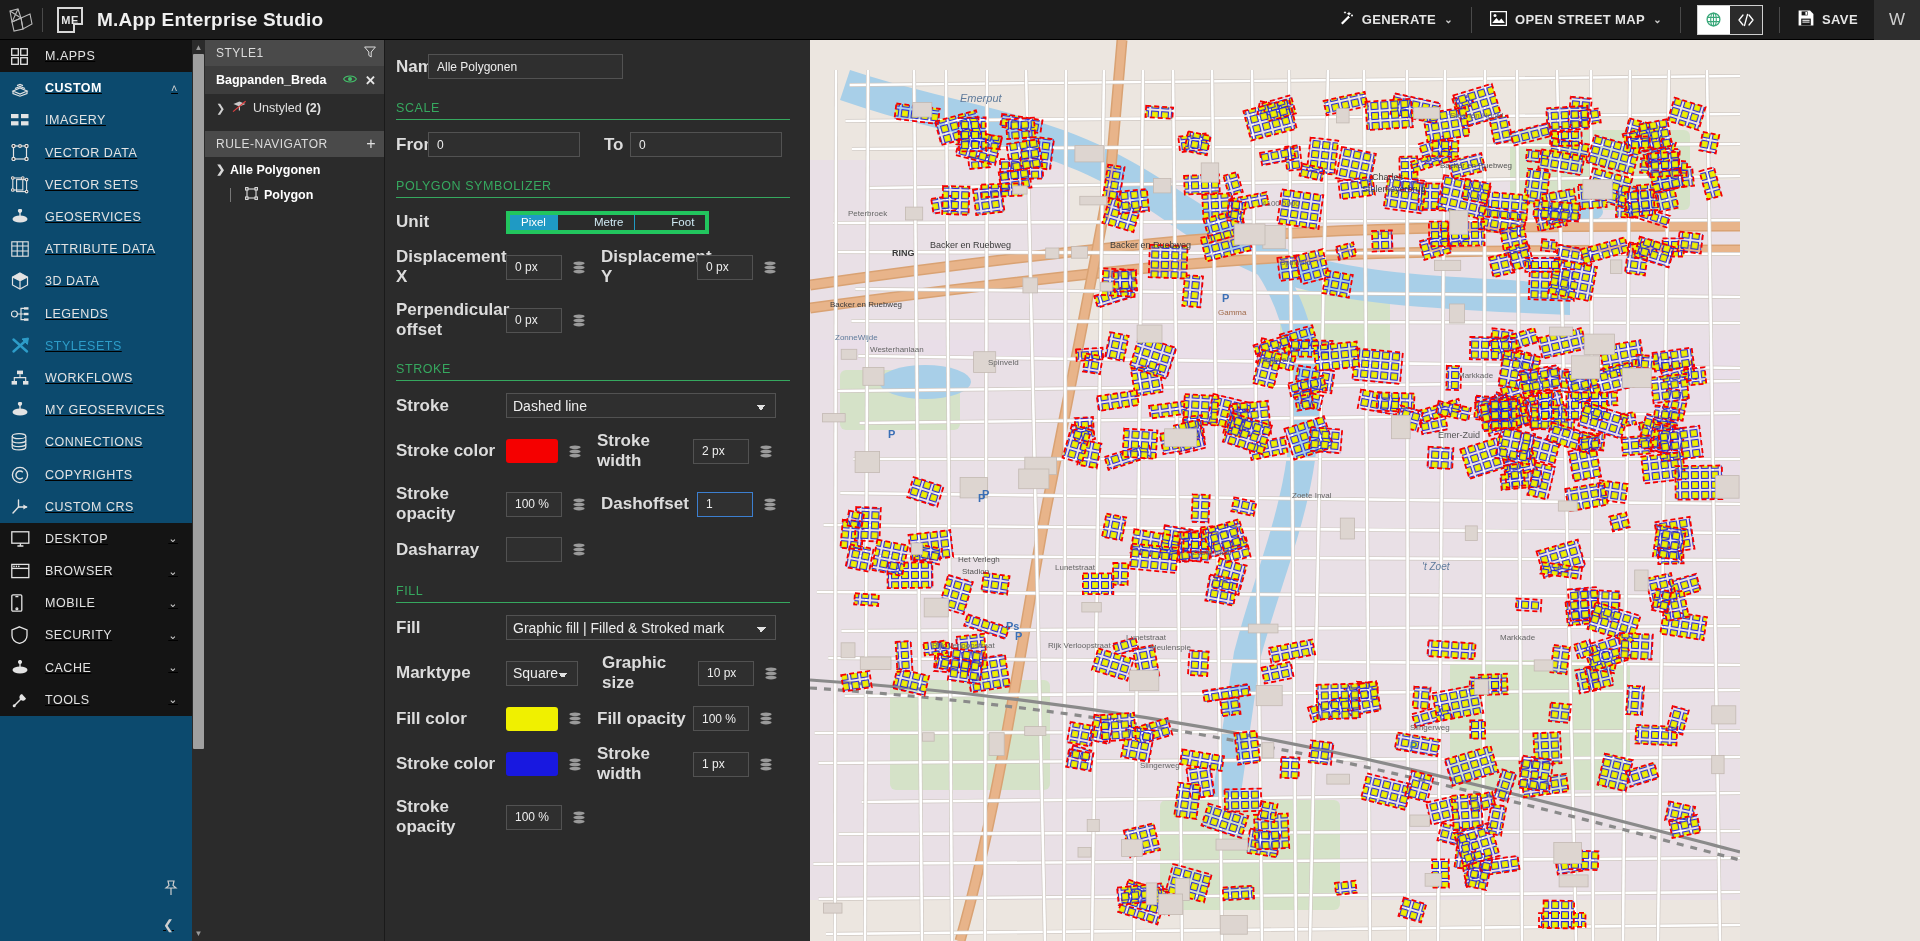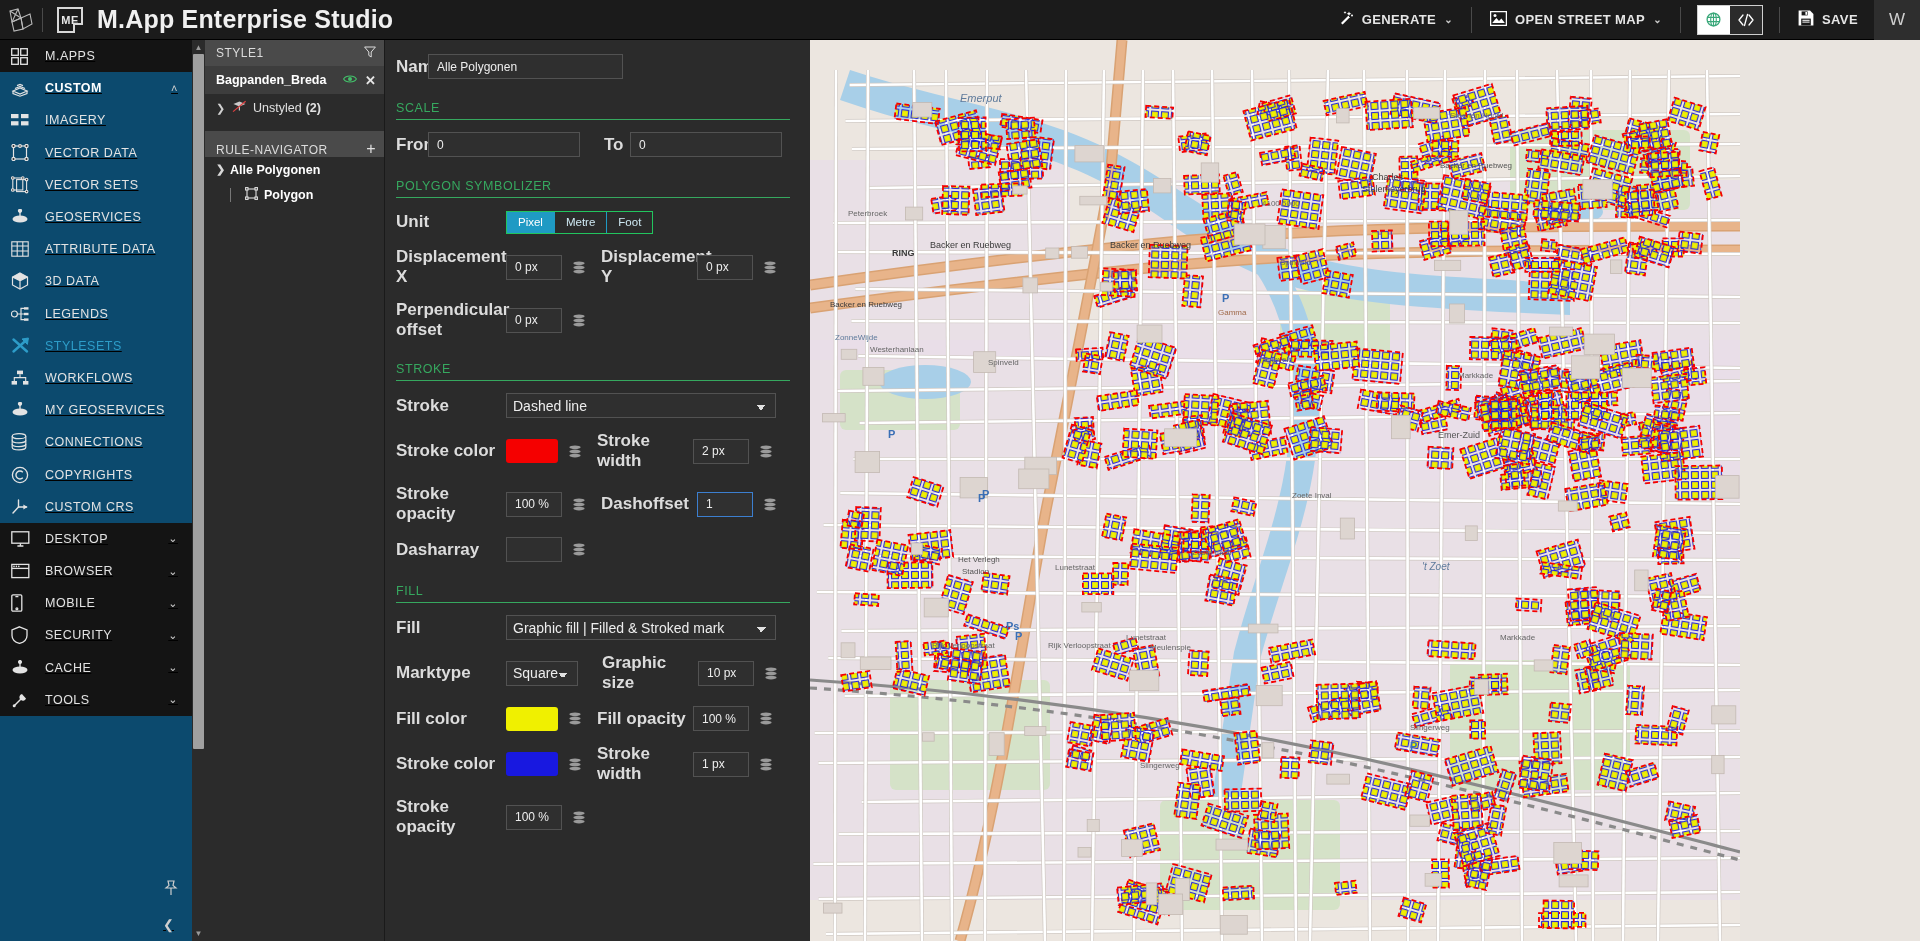--- a/index.html
+++ b/index.html
@@ -21,21 +21,21 @@
   .me-badge {
     width: 26px; height: 26px; border: 2px solid #d8d8d8; margin-left: 14px;
     display: flex; align-items: center; justify-content: center;
     color: #e8e8e8; font-size: 11px; font-weight: bold; letter-spacing: .5px;
     position: relative;
   }
   .me-badge::after {
     content:""; position:absolute; right:-2px; bottom:-2px; width:8px; height:8px;
     background:#1b1b1b; border-left:2px solid #d8d8d8; border-top:2px solid #d8d8d8;
   }
-  .app-title { color: #f0f0f0; font-size: 25px; font-weight: bold; margin-left: 14px; letter-spacing: .2px; }
+  .app-title { color: #f0f0f0; font-size: 19px; font-weight: bold; margin-left: 14px; letter-spacing: .2px; }
   .topbar-right { margin-left: auto; display: flex; align-items: center; height: 100%; }
   .tb-item {
     display: flex; align-items: center; gap: 8px; height: 100%;
     padding: 0 18px; color: #e6e6e6; font-size: 13px; font-weight: bold;
     letter-spacing: .4px; cursor: pointer;
   }
   .tb-sep { width: 1px; height: 26px; background: #4a4a4a; }
   .caret { font-size: 10px; opacity: .9; }
   .toggle-group { display: flex; height: 30px; margin: 0 16px; border: 1px solid #cfcfcf; }
   .toggle-btn {
@@ -93,21 +93,21 @@
   .eye-ico { color: #43c06a; font-size: 12px; margin-right: 8px; cursor: pointer; }
   .close-ico { color: #e6e6e6; font-size: 13px; cursor: pointer; font-weight: bold; }
   .sp-sub {
     height: 28px; background: #2b2b2b; display: flex; align-items: center;
     padding-left: 11px; color: #e0e0e0; font-size: 12.5px; cursor: pointer;
   }
   .sp-sub .tw { width: 16px; color: #d0d0d0; font-size: 11px; }
   .sp-sub .cnt { font-weight: bold; margin-left: 4px; }
   .sp-gap { height: 9px; }
   .sp-rn-header {
-    height: 26px; background: #4a4a4a; display: flex; align-items: flex-end;
+    height: 26px; background: #4a4a4a; display: flex; align-items: center;
     padding: 0 8px 0 11px; color: #dcdcdc; font-size: 12px; letter-spacing: .5px;
   }
   .sp-rn-header .sp-h-title { flex: 1; }
   .plus-ico { color: #e0e0e0; font-size: 16px; cursor: pointer; line-height: 1; }
   .sp-rule {
     height: 25px; display: flex; align-items: center; padding-left: 11px;
     color: #ffffff; font-size: 12.5px; font-weight: bold; cursor: pointer;
   }
   .sp-rule .tw { width: 14px; color: #d8d8d8; font-size: 11px; }
   .sp-node {
@@ -133,21 +133,21 @@
     font-size: 12px; height: 25px; padding: 0 8px; font-family: "Liberation Sans", sans-serif;
     outline: none;
   }
   .fld.focus { border: 1px solid #3c7fd0; background: #303030; }
   .fld.w195 { width: 195px; }
   .fld.w152 { width: 152px; }
   .fld.w56 { width: 56px; }
   .chk {
     width: 15px; height: 15px; background: #2f2f2f; border: 1px solid #6a6a6a; cursor: pointer;
   }
-  .unitgroup { display: flex; border: 1px solid #22c55e; height: 23px; }
+  .unitgroup { display: flex; border: 4px solid #22c55e; height: 23px; gap: 25px; }
   .unitbtn {
     padding: 0 11px; display: flex; align-items: center; justify-content: center;
     font-size: 11.5px; color: #cfe9f3; background: #2b2b2b; cursor: pointer;
     border-right: 1px solid #1f9ac4;
   }
   .unitbtn:last-child { border-right: none; }
   .unitbtn.sel { background: #1f9ac4; color: #ffffff; }
   .dbico { width: 20px; display: flex; align-items: center; justify-content: center; margin-left: 7px; cursor: pointer; }
   .swatch { width: 52px; height: 24px; border-radius: 3px; cursor: pointer; }
   .selectfld {

